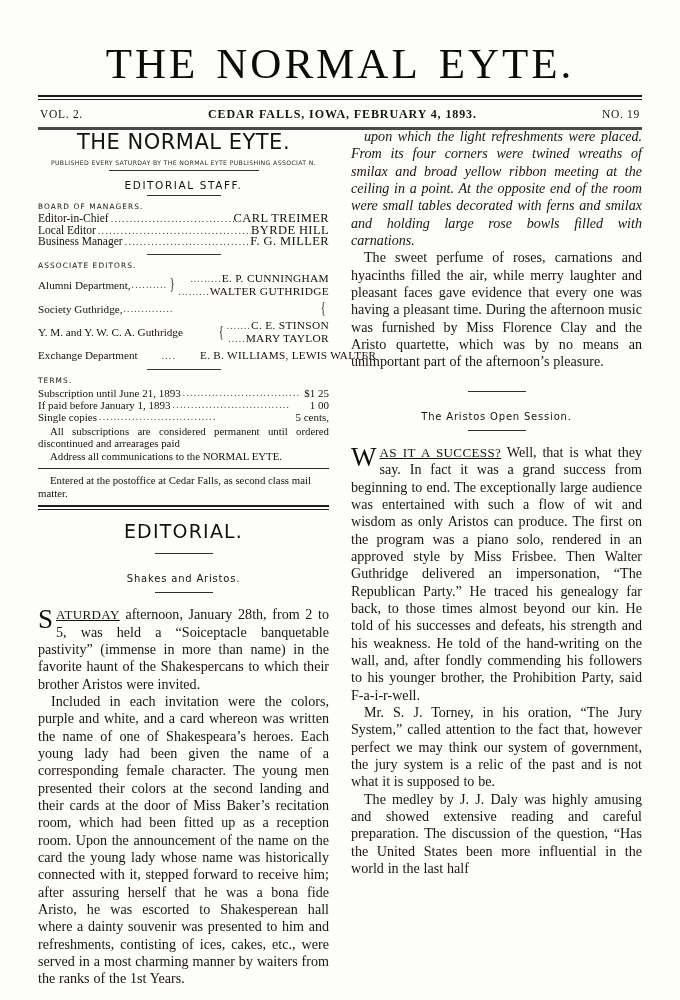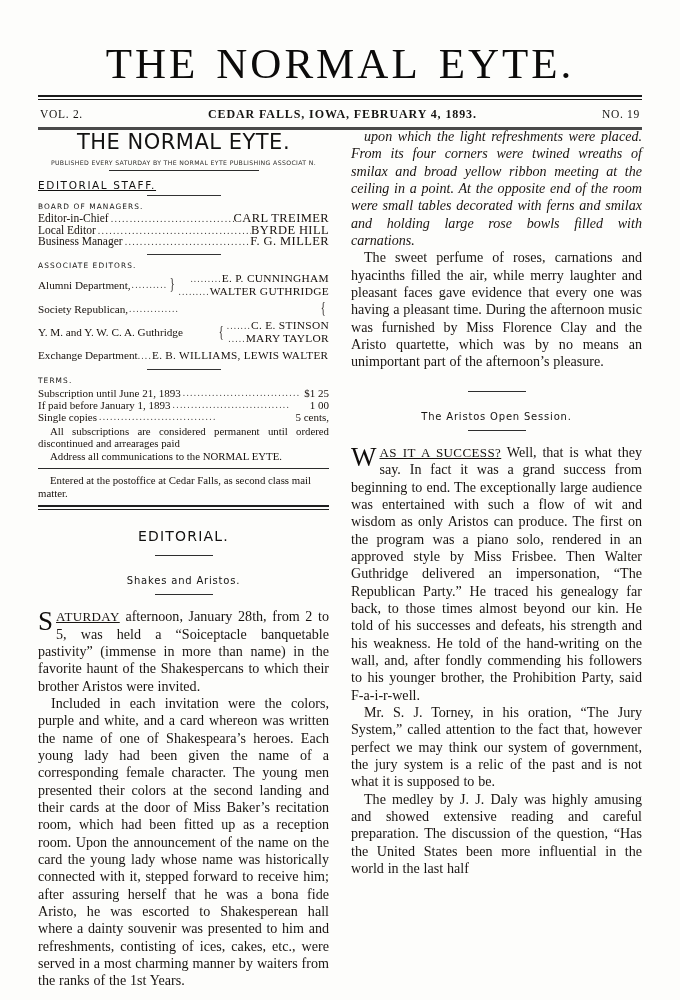--- a/index.html
+++ b/index.html
@@ -92,26 +92,26 @@
     color: #2c2a28;
     margin-top: 5px;
     white-space: nowrap;
   }
   .np-rule-short {
     width: 150px;
     margin: 4px auto 0 auto;
     border-top: 1px solid #2b2b2b;
   }
   .sec-head {
+    text-align: center;
     font-family: "DejaVu Sans", "Liberation Sans", sans-serif;
     font-size: 10.5px;
     letter-spacing: 1.6px;
     margin-top: 8px;
     color: #121110;
-    text-decoration: underline;
   }
   .sec-rule {
     width: 74px;
     margin: 4px auto 6px auto;
     border-top: 1px solid #333;
   }
   .sub-head {
     text-align: left;
     font-family: "DejaVu Sans", "Liberation Sans", sans-serif;
     font-size: 7.4px;
@@ -193,20 +193,21 @@
   }
 
   .exch-row {
     display: flex;
     align-items: baseline;
     font-size: 11.2px;
     line-height: 13px;
     margin-top: 3px;
     white-space: nowrap;
     color: #17100c;
+    gap: 24px;
   }
   .exch-row .dots {
     letter-spacing: 1.2px;
     font-size: 9.5px;
     color: #3a3634;
   }
   .exch-row .who {
     font-variant: small-caps;
     letter-spacing: 0.3px;
   }
@@ -253,24 +254,24 @@
     border-top: 2px solid #1f1f1f;
     border-bottom: 1px solid #1f1f1f;
     height: 2px;
     margin: 2px 0 0 0;
   }
 
   
   .editorial-head {
     text-align: center;
     font-family: "DejaVu Sans", "Liberation Sans", sans-serif;
-    font-size: 14px;
+    font-size: 19px;
     letter-spacing: 1.2px;
     color: #121110;
-    margin-top: 18px;
+    margin-top: 10px;
   }
   .head-rule {
     width: 58px;
     margin: 11px auto 0 auto;
     border-top: 1px solid #2e2e2e;
   }
   .story-head {
     text-align: center;
     font-family: "DejaVu Sans", "Liberation Sans", sans-serif;
     font-size: 10px;
@@ -367,21 +368,21 @@
         <span class="assoc-dept">Alumni Department,</span>
         <span class="assoc-dots">..............</span>
         <span class="assoc-brace">}</span>
         <span class="assoc-names">
           <div><span class="lead">.........</span><span>E. P. CUNNINGHAM</span></div>
           <div><span class="lead">.........</span><span>WALTER GUTHRIDGE</span></div>
         </span>
       </div>
 
       <div class="assoc-row">
-        <span class="assoc-dept">Society Republican,</span>
+        <span class="assoc-dept">Society Guthridge,</span>
         <span class="assoc-dots">..............</span>
         <span class="assoc-brace">{</span>
       </div>
 
       <div class="assoc-row">
         <span class="assoc-dept">Y. M. and Y. W. C. A. Guthridge</span>
         <span class="assoc-dots"></span>
         <span class="assoc-brace">{</span>
         <span class="assoc-names">
           <div><span class="lead">.......</span><span>C. E. STINSON</span></div>

